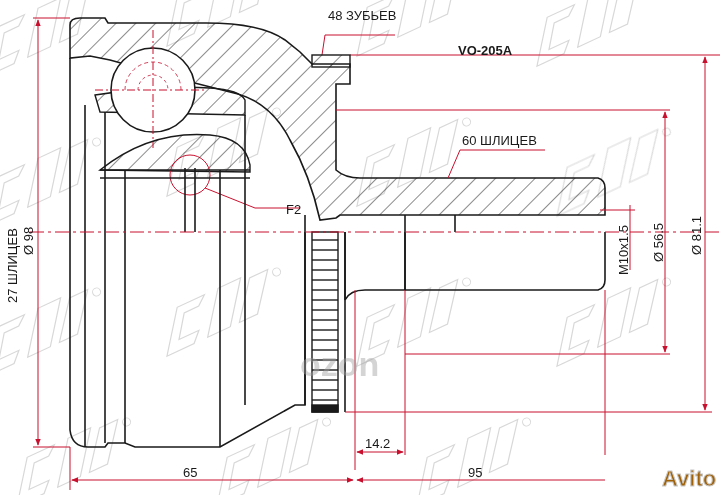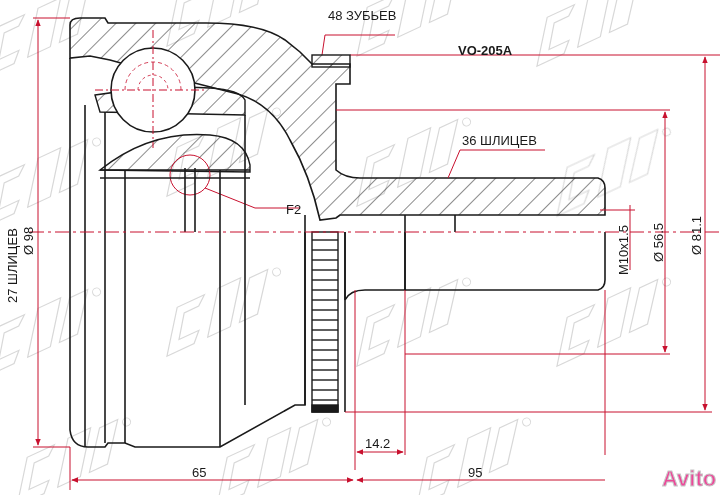--- a/index.html
+++ b/index.html
@@ -4,21 +4,21 @@
   <style>
     html, body { margin: 0; padding: 0; background: #ffffff; }
     body { width: 720px; height: 495px; overflow: hidden; position: relative; font-family: "Liberation Sans", sans-serif; }
     #stage { position: absolute; left: 0; top: 0; width: 720px; height: 472px; }
     svg { display: block; }
     .lbl { position: absolute; font-family: "Liberation Sans", sans-serif; color: #1a1a1a; white-space: nowrap; line-height: 1; }
     .lbl-top { font-size: 13px; }
     .lbl-part { font-size: 13px; font-weight: bold; margin-top: 35px; }
     .lbl-dim { font-size: 13px; }
     .vert { transform-origin: left top; transform: rotate(-90deg); }
-    .watermark-avito { position: absolute; font-family: "Liberation Sans", sans-serif; font-size: 22px; font-weight: bold; color: #ec4899; -webkit-text-stroke: 1px #c8c8c8; }
+    .watermark-avito { position: absolute; font-family: "Liberation Sans", sans-serif; font-size: 22px; font-weight: bold; color: #a16207; -webkit-text-stroke: 1px #c8c8c8; }
     .watermark-ozon { position: absolute; font-family: "Liberation Sans", sans-serif; font-size: 34px; font-weight: bold; color: rgba(160,160,160,0.45); letter-spacing: 0px; }
   </style>
 </head>
 <body>
 
 <div id="stage">
   <svg width="720" height="495" viewBox="0 0 720 495" xmlns="http://www.w3.org/2000/svg">
     <defs>
       <pattern id="hatch" patternUnits="userSpaceOnUse" width="14" height="14" patternTransform="rotate(45)">
         <line x1="0" y1="0" x2="0" y2="14" stroke="#1a1a1a" stroke-width="1"></line>
@@ -148,28 +148,29 @@
 
       <polyline points="322,55 325,35 395,35"></polyline>
       <polyline points="448,178 460,150 545,150"></polyline>
     </g>
 
     <rect x="312" y="55" width="38" height="12" fill="url(#hatch)" stroke="#1a1a1a" stroke-width="1.4"></rect>
   </svg>
 
   <span class="lbl lbl-top" style="left:328px; top:9px;">48 ЗУБЬЕВ</span>
   <span class="lbl lbl-part" style="left:458px; top:9px;">VO-205A</span>
-  <span class="lbl lbl-top" style="left:462px; top:134px;">36 ШЛИЦЕВ</span>
+  <span class="lbl lbl-top" style="left:462px; top:134px;">60 ШЛИЦЕВ</span>
   <span class="lbl lbl-top" style="left:286px; top:203px;">F2</span>
 
   <span class="lbl lbl-dim vert" style="left:6px; top:303px;">27 ШЛИЦЕВ</span>
   <span class="lbl lbl-dim vert" style="left:22px; top:255px;">Ø 98</span>
 
   <span class="lbl lbl-dim vert" style="left:617px; top:275px;">M10x1.5</span>
   <span class="lbl lbl-dim vert" style="left:652px; top:262px;">Ø 56.5</span>
   <span class="lbl lbl-dim vert" style="left:690px; top:255px;">Ø 81.1</span>
 
   <span class="lbl lbl-dim" style="left:365px; top:437px;">14.2</span>
-  <span class="lbl lbl-dim" style="left:192px; top:466px;">65</span>
+  <span class="lbl lbl-dim" style="left:183px; top:466px;">65</span>
   <span class="lbl lbl-dim" style="left:468px; top:466px;">95</span>
 
+  <span class="watermark-ozon" style="left:300px; top:345px;">ozon</span>
   <span class="watermark-avito" style="left:662px; top:466px;">Avito</span>
 </div>
 
 </body></html>

